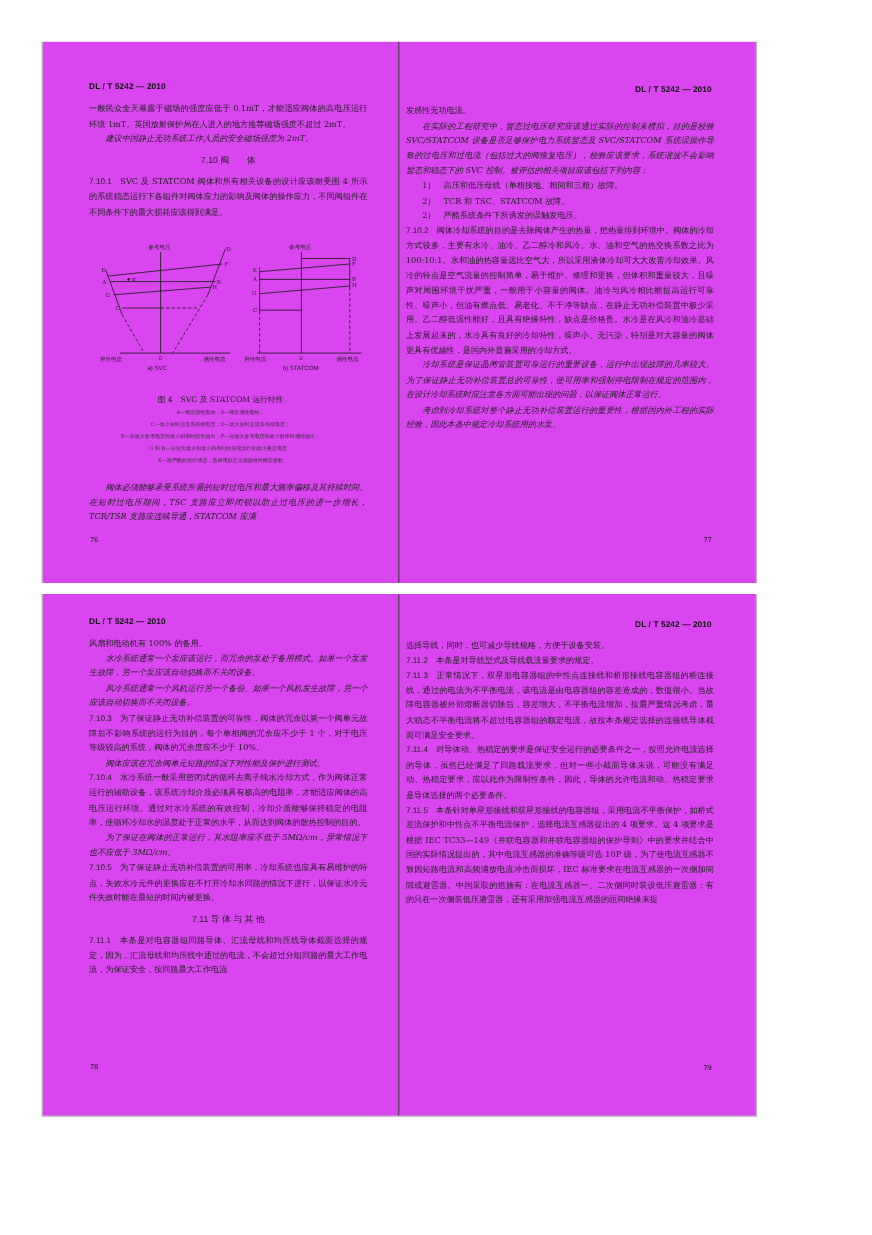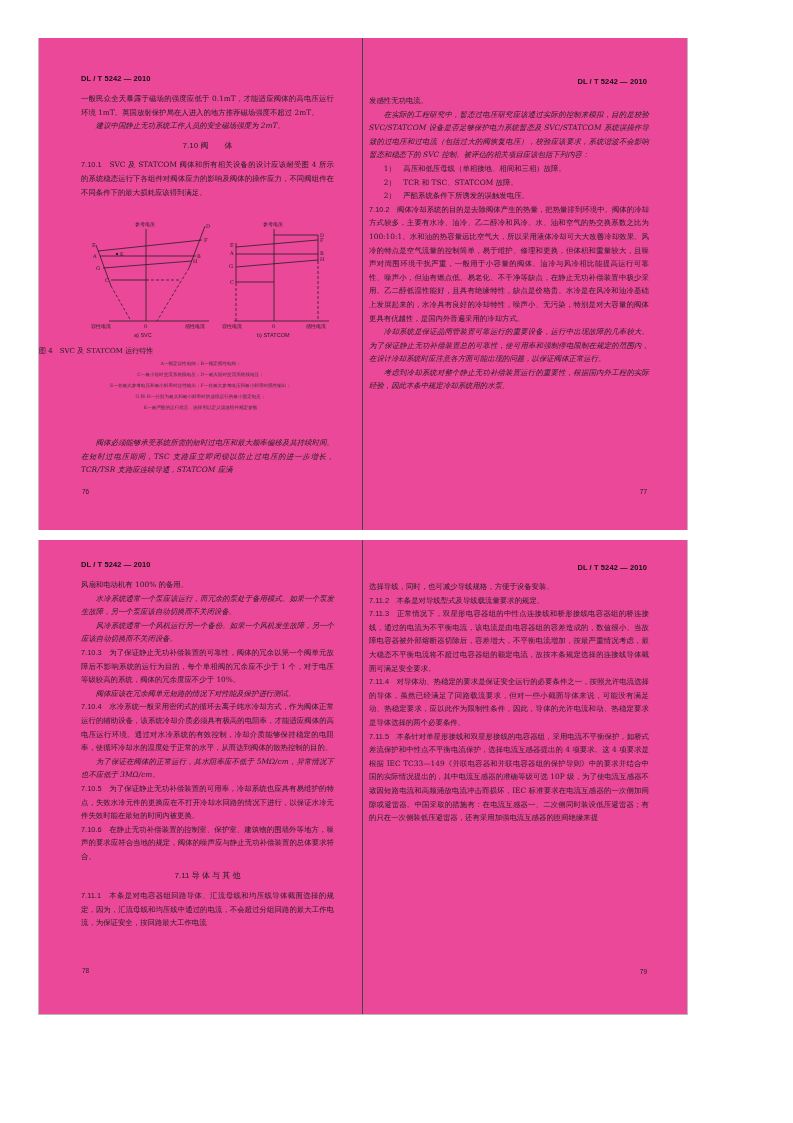--- a/index.html
+++ b/index.html
@@ -1,18 +1,18 @@
 <!DOCTYPE html>
 <html><head>
 <meta charset="utf-8">
 <style>
   html,body{margin:0;padding:0;background:#fff;}
   body{width:793px;height:1123px;position:relative;overflow:hidden;
        font-family:"DejaVu Serif","Liberation Serif",serif;color:#222;}
-  .panel{position:absolute;background:#ec4899;}
+  .panel{position:absolute;background:#d946ef;}
   .row-top{left:38px;top:38px;width:648px;height:492px;border-left:1px solid #bbb;border-right:1px solid #bbb;}
   .row-bot{left:38px;top:540px;width:648px;height:474px;border-left:1px solid #bbb;border-right:1px solid #bbb;border-bottom:1px solid #bbb;}
   .divider{position:absolute;left:323px;top:0;bottom:0;width:1px;background:#444;}
   .page{position:absolute;top:0;bottom:0;}
   .page.left{left:0;width:323px;}
   .page.right{left:324px;width:324px;}
   .hdr{position:absolute;font-family:"Liberation Sans",sans-serif;font-weight:bold;font-size:7.5px;letter-spacing:0.1px;color:#111;}
   .page.left .hdr{left:42px;}
   .page.right .hdr{right:40px;}
   .body{position:absolute;left:42px;right:28px;font-size:7.4px;line-height:13.6px;color:#222;}
@@ -20,21 +20,21 @@
   .body p{margin:0;text-align:justify;}
   .ind{text-indent:2em;font-style:italic;}
   .li{padding-left:2em;}
   .sec{text-align:center;font-size:8px;margin:6px 0 6px 0;font-family:"Liberation Sans",sans-serif;}
   .clause{font-family:"Liberation Sans",sans-serif;}
   .pnum{position:absolute;font-size:6.5px;font-family:"Liberation Sans",sans-serif;color:#222;}
   .page.left .pnum{left:43px;}
   .page.right .pnum{right:40px;}
   .fig{position:absolute;left:0;width:323px;}
   .fig svg{display:block;}
-  .cap{text-align:left;font-size:7px;margin-top:2px;}
+  .cap{text-align:center;font-size:7px;margin-top:14px;}
   .legend-line{text-align:center;font-size:4.6px;line-height:11px;color:#333;}
   .sublabel{font-size:5.5px;font-family:"Liberation Sans",sans-serif;}
   .axlab{font-size:5px;}
 </style>
 </head>
 <body>
 
 <div class="panel row-top">
   <div class="divider"></div>
 
@@ -149,21 +149,20 @@
     <div class="hdr" style="top:20px;">DL / T 5242 — 2010</div>
     <div class="body" style="top:38px;">
       <p>风扇和电动机有 100% 的备用。</p>
       <p class="ind">水冷系统通常一个泵应该运行，而冗余的泵处于备用模式。如果一个泵发生故障，另一个泵应该自动切换而不关闭设备。</p>
       <p class="ind">风冷系统通常一个风机运行另一个备份。如果一个风机发生故障，另一个应该自动切换而不关闭设备。</p>
       <p><span class="clause">7.10.3</span>　<span>为了保证静止无功补偿装置的可靠性，阀体的冗余以第一个阀单元故障后不影响系统的运行为目的，每个单相阀的冗余应不少于 1 个，对于电压等级较高的系统，阀体的冗余度应不少于 10%。</span></p>
       <p class="ind">阀体应该在冗余阀单元短路的情况下对性能及保护进行测试。</p>
       <p><span class="clause">7.10.4</span>　<span>水冷系统一般采用密闭式的循环去离子纯水冷却方式，作为阀体正常运行的辅助设备，该系统冷却介质必须具有极高的电阻率，才能适应阀体的高电压运行环境。通过对水冷系统的有效控制，冷却介质能够保持稳定的电阻率，使循环冷却水的温度处于正常的水平，从而达到阀体的散热控制的目的。</span></p>
       <p class="ind">为了保证在阀体的正常运行，其水阻率应不低于 5MΩ/cm，异常情况下也不应低于 3MΩ/cm。</p>
       <p><span class="clause">7.10.5</span>　<span>为了保证静止无功补偿装置的可用率，冷却系统也应具有易维护的特点，失效水冷元件的更换应在不打开冷却水回路的情况下进行，以保证水冷元件失效时能在最短的时间内被更换。</span></p>
-      <p><span class="clause">7.10.6</span>　<span>在静止无功补偿装置的控制室、保护室、建筑物的围墙外等地方，噪声的要求应符合当地的规定，阀体的噪声应与静止无功补偿装置的总体要求符合。</span></p>
       <div class="sec">7.11  导 体 与 其 他</div>
       <p><span class="clause">7.11.1</span>　<span>本条是对电容器组回路导体、汇流母线和均压线导体截面选择的规定，因为，汇流母线和均压线中通过的电流，不会超过分组回路的最大工作电流，为保证安全，按回路最大工作电流</span></p>
     </div>
     <div class="pnum" style="top:427px;">78</div>
   </div>
 
   <div class="page right">
     <div class="hdr" style="top:23px;">DL / T 5242 — 2010</div>
     <div class="body" style="top:40px;">
       <p>选择导线，同时，也可减少导线规格，方便于设备安装。</p>

